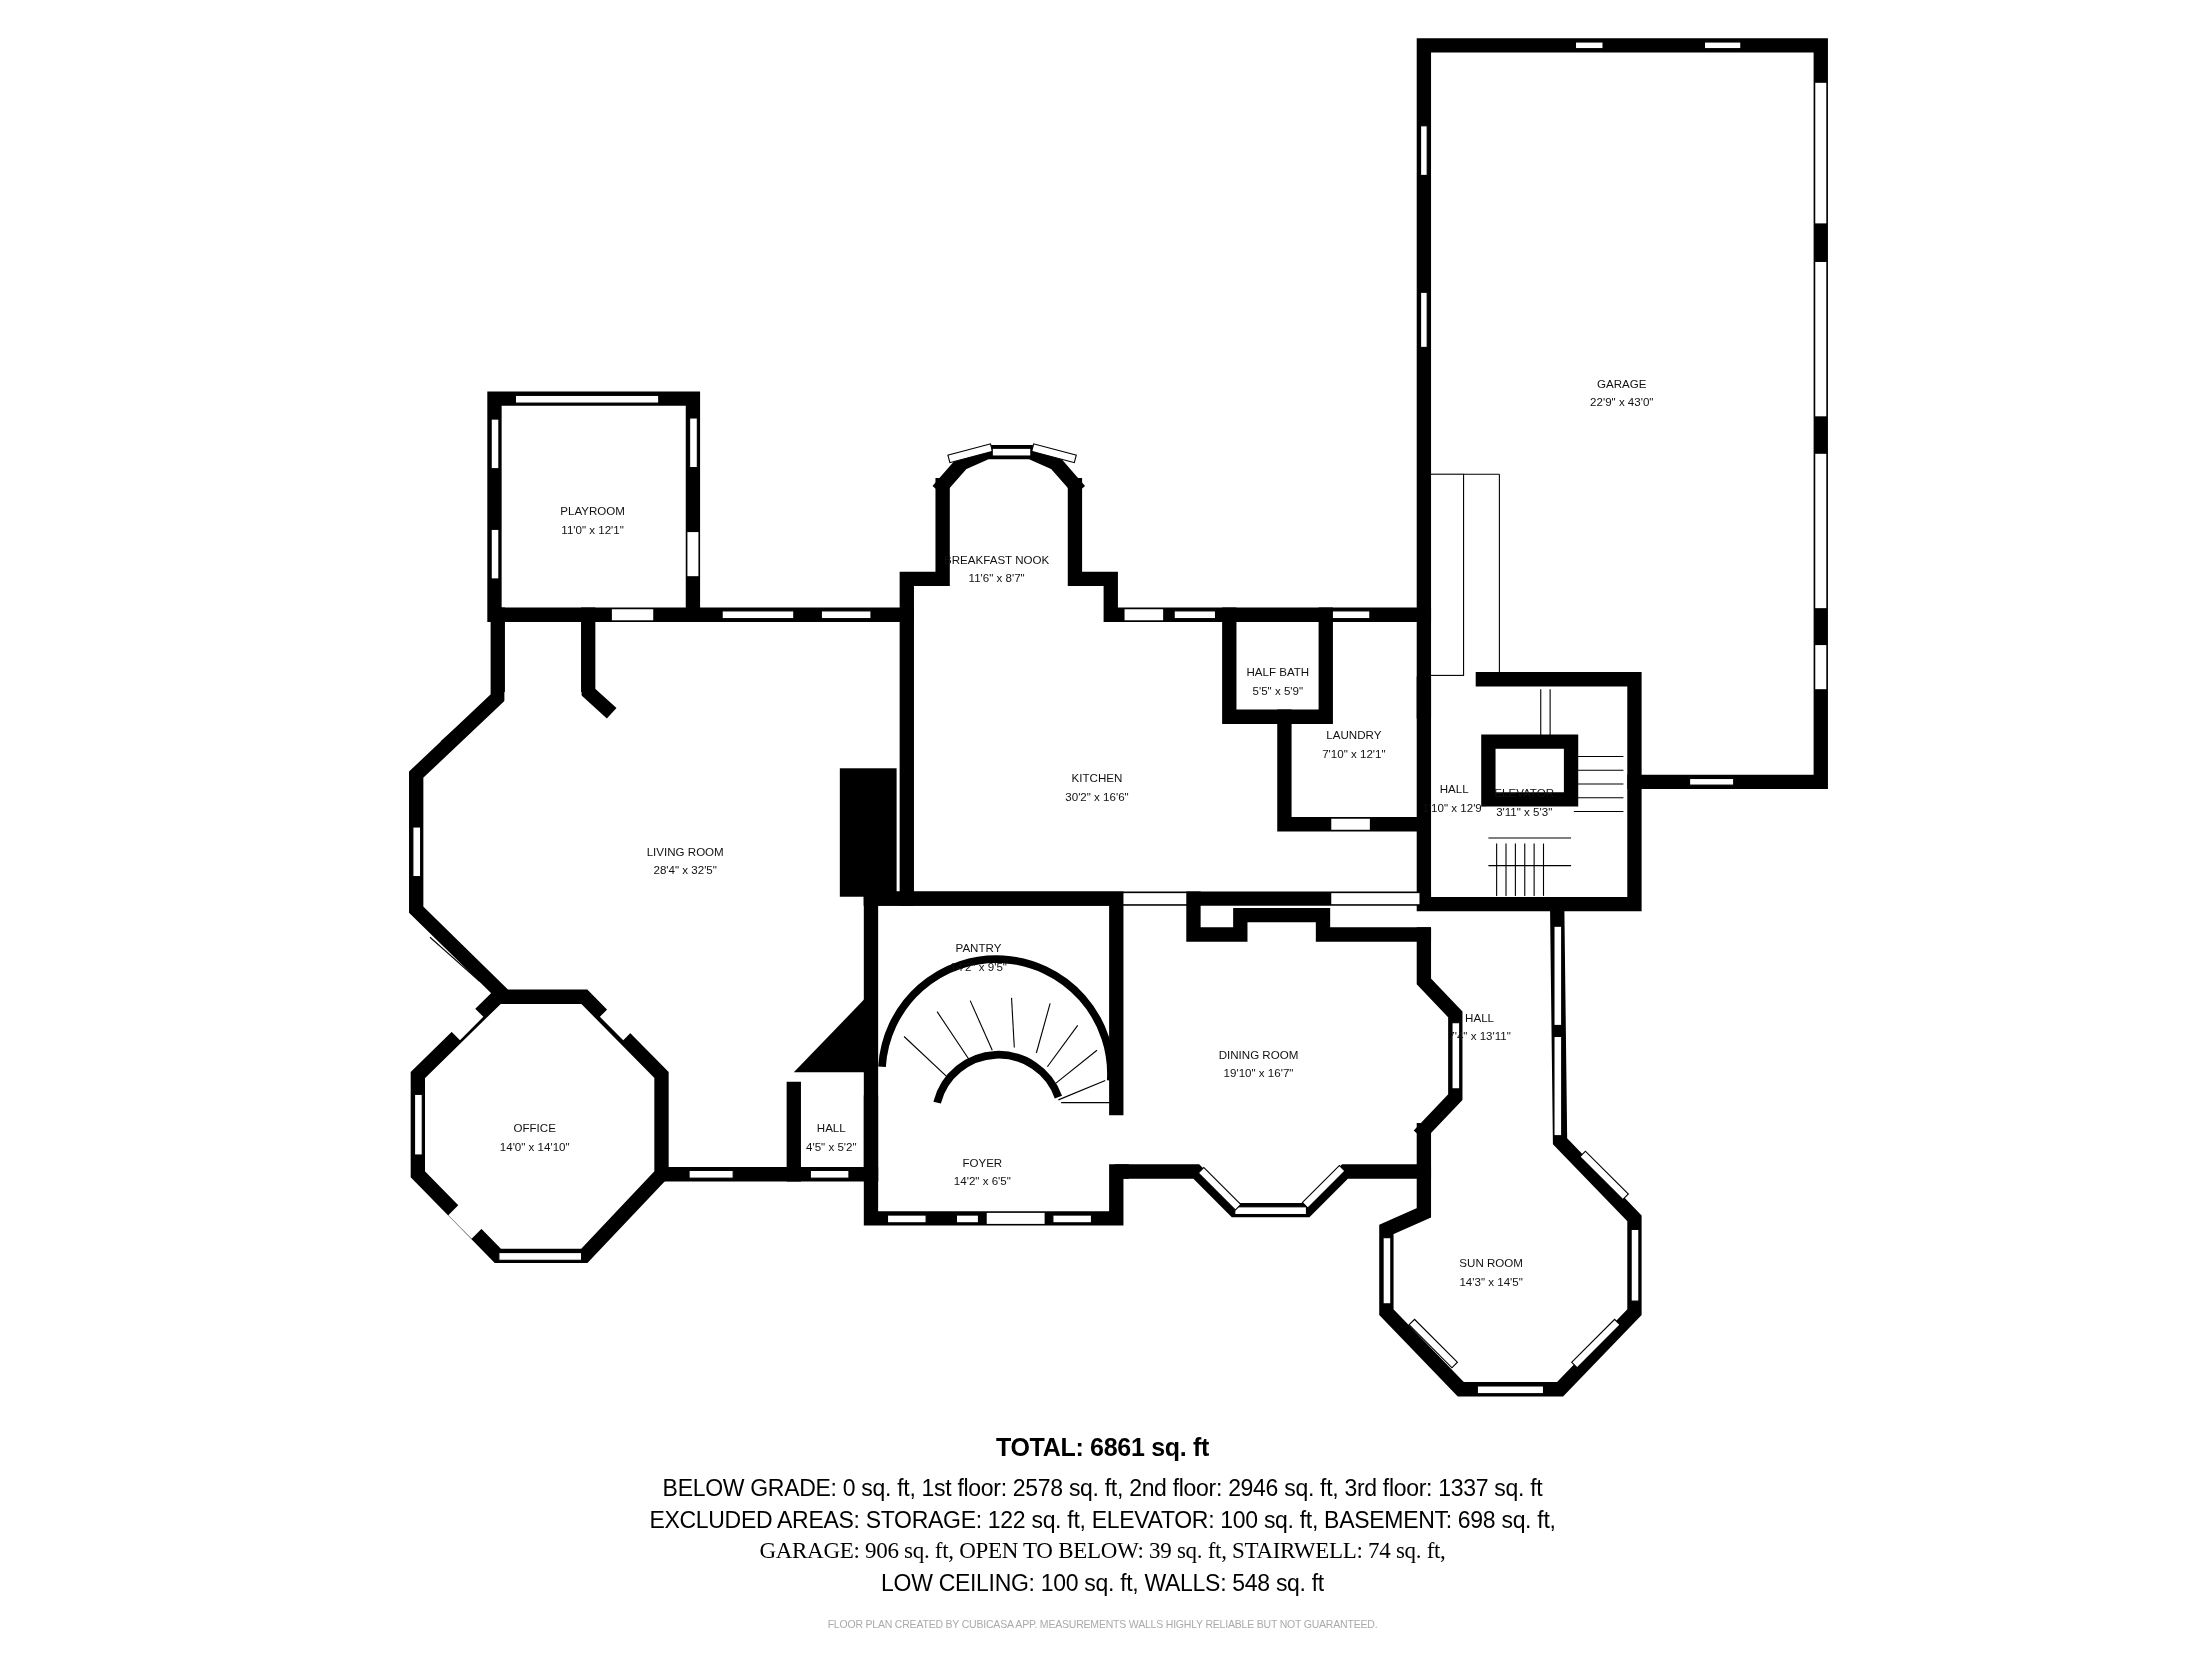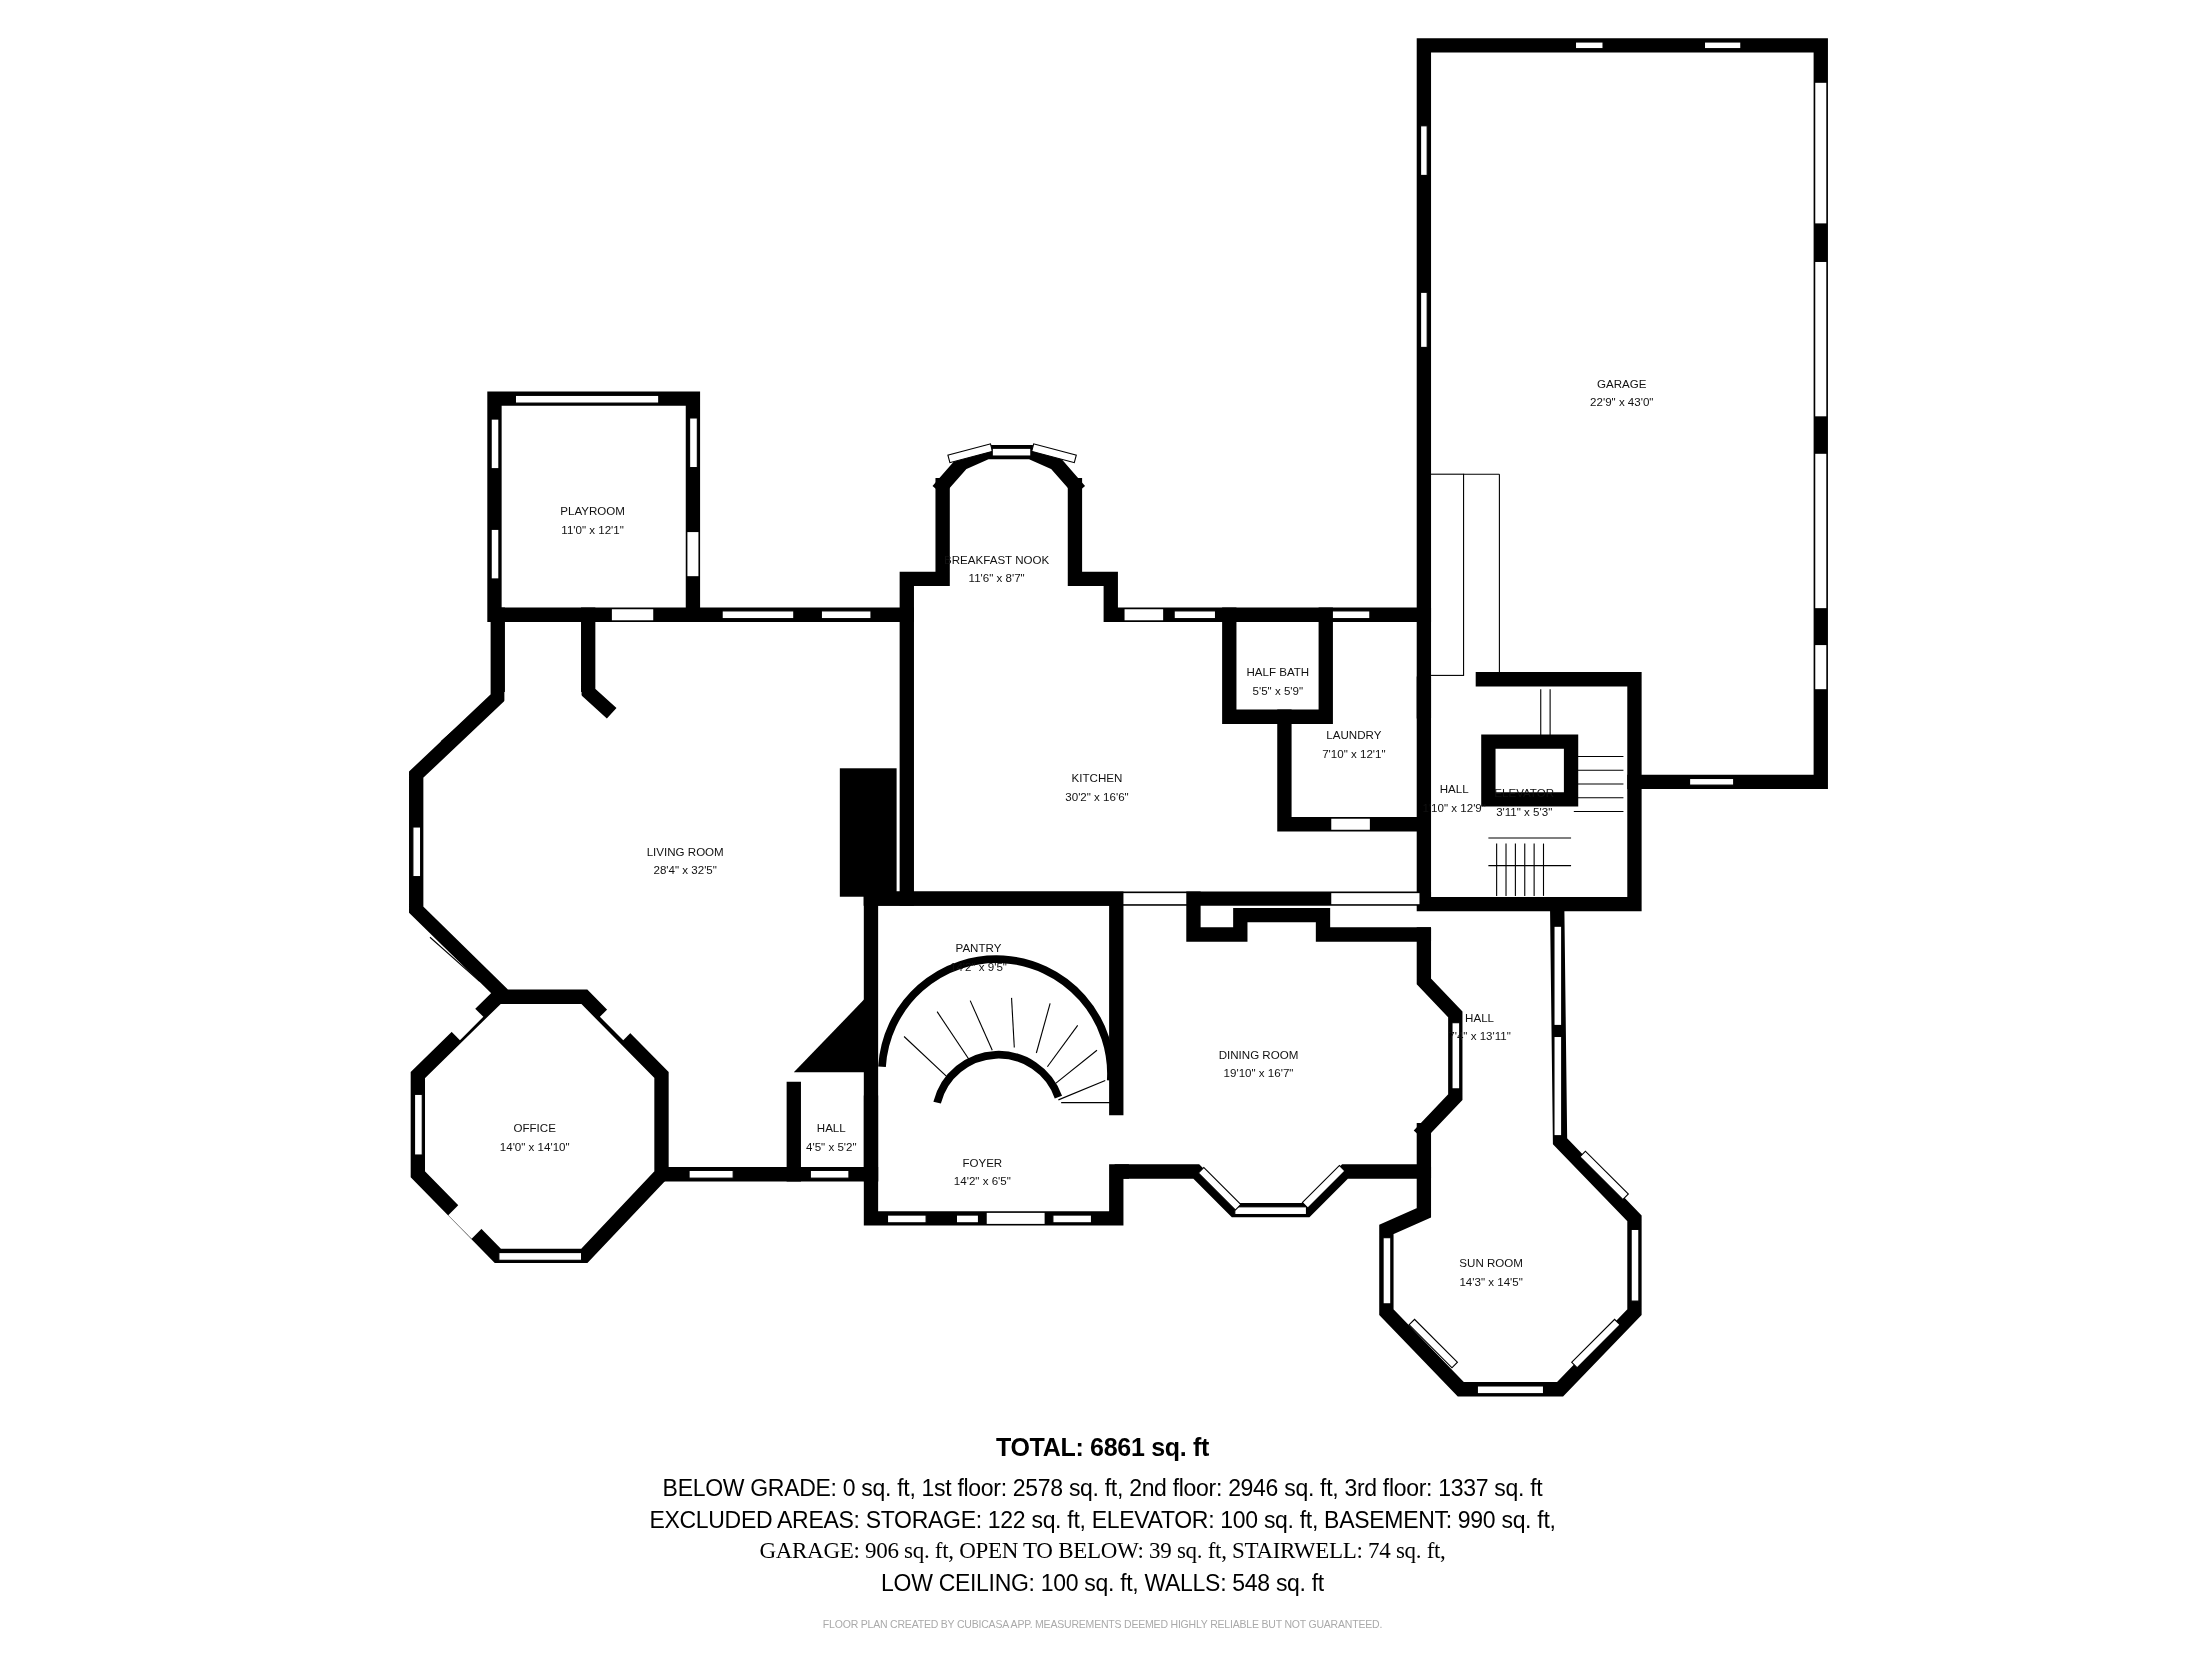--- a/index.html
+++ b/index.html
@@ -232,17 +232,17 @@
     <text class="room-dim" x="1782" y="2150">14'2" x 6'5"</text>
   </g>
   <g>
     <text class="room-name" x="2705" y="2298">SUN ROOM</text>
     <text class="room-dim" x="2705" y="2332">14'3" x 14'5"</text>
   </g>
 </svg>
 
 <div class="summary total">TOTAL: 6861 sq. ft</div>
 <div class="summary line l1">BELOW GRADE: 0 sq. ft, 1st floor: 2578 sq. ft, 2nd floor: 2946 sq. ft, 3rd floor: 1337 sq. ft</div>
-<div class="summary line l2">EXCLUDED AREAS: STORAGE: 122 sq. ft, ELEVATOR: 100 sq. ft, BASEMENT: 990 sq. ft,</div>
+<div class="summary line l2">EXCLUDED AREAS: STORAGE: 122 sq. ft, ELEVATOR: 100 sq. ft, BASEMENT: 698 sq. ft,</div>
 <div class="summary line l3">GARAGE: 906 sq. ft, OPEN TO BELOW: 39 sq. ft, STAIRWELL: 74 sq. ft,</div>
 <div class="summary line l4">LOW CEILING: 100 sq. ft, WALLS: 548 sq. ft</div>
-<div class="summary credit">FLOOR PLAN CREATED BY CUBICASA APP. MEASUREMENTS DEEMED HIGHLY RELIABLE BUT NOT GUARANTEED.</div>
+<div class="summary credit">FLOOR PLAN CREATED BY CUBICASA APP. MEASUREMENTS WALLS HIGHLY RELIABLE BUT NOT GUARANTEED.</div>
 
 
 </body></html>

